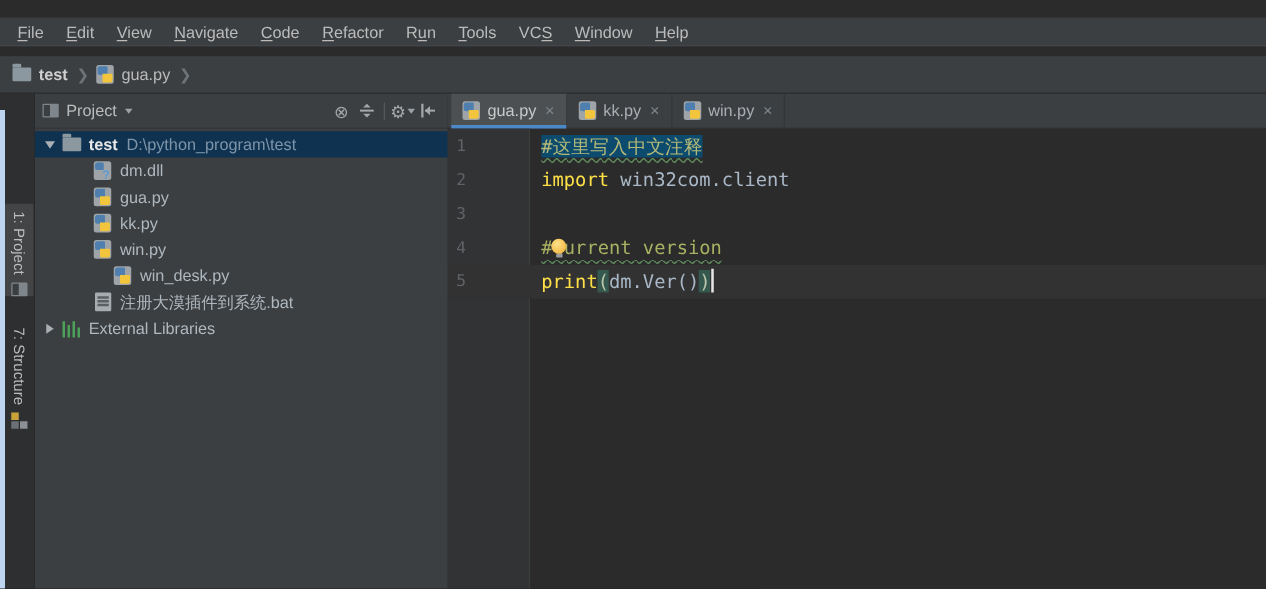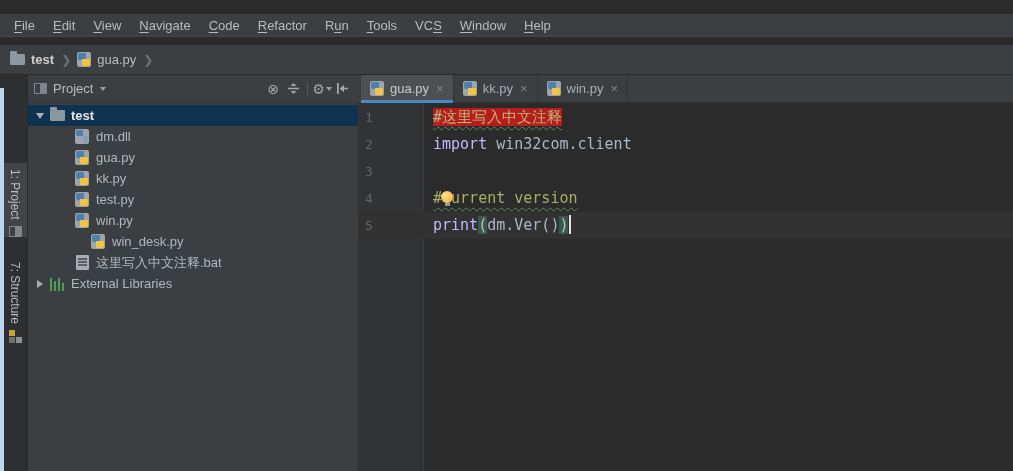--- a/index.html
+++ b/index.html
@@ -124,25 +124,25 @@
   .line { height:27px; display:flex; position:relative; }
   .line.current { background:#323232; }
   .lnum {
     width:67px; padding-left:7px; flex:none;
     font:13px/27px "DejaVu Sans Mono","Liberation Mono",monospace; color:#606366;
   }
   .lcode {
     padding-left:8px; white-space:pre; position:relative;
     font:15px/27px "DejaVu Sans Mono","Liberation Mono",monospace; color:#A9B7C6;
   }
-  .tok-kw { color:#c4b5fd; }
+  .tok-kw { color:#fde047; }
   .tok-pl { color:#A9B7C6; }
   .tok-st { color:#6A8759; }
   .tok-cm { color:#A8B062; }
-  .tok-hl { background:#b91c1c; color:#B4B977; }
+  .tok-hl { background:#0c4a6e; color:#B4B977; }
   .tok-br { background:#36594F; color:#B8C6A9; }
   .wavy { text-decoration:underline; text-decoration-style:wavy; text-decoration-color:#5F8A5B; text-decoration-thickness:1px; text-underline-offset:4px; }
   .caret { display:inline-block; width:2px; height:19px; background:#E6E6E6; vertical-align:-4px; margin-left:1px; }
   .bulb {
     position:absolute; left:16px; top:6px; width:12px; height:12px;
     background:radial-gradient(circle at 40% 35%, #FFE38A, #F0A92E);
     border-radius:50%; z-index:3;
   }
   .bulb::after { content:""; position:absolute; left:3.5px; bottom:-3px; width:5px; height:3px; background:#9A9A9A; }
   svg { display:block; }
@@ -218,20 +218,21 @@
     </div>
     <div class="tree" id="tree">
         <div class="tree-row selected" style="padding-left: 5px;">
           <span class="arrow-cell">
             <span class="arrow-down"></span>
           </span>
           <span class="icon-cell">
             <span class="ico-folder"></span>
           </span>
           <span class="lbl bold">test</span>
+          <span class="tree-path">D:\python_program\test</span>
         </div>
         <div class="tree-row" style="padding-left: 44px;">
           <span class="icon-cell">
             <span class="ico-unknown"></span>
           </span>
           <span class="lbl">dm.dll</span>
         </div>
         <div class="tree-row" style="padding-left: 44px;">
           <span class="icon-cell">
             <span class="ico-py"></span>
@@ -241,39 +242,33 @@
         <div class="tree-row" style="padding-left: 44px;">
           <span class="icon-cell">
             <span class="ico-py"></span>
           </span>
           <span class="lbl">kk.py</span>
         </div>
         <div class="tree-row" style="padding-left: 44px;">
           <span class="icon-cell">
             <span class="ico-py"></span>
           </span>
-          <span class="lbl">test.py</span>
-        </div>
-        <div class="tree-row" style="padding-left: 44px;">
+          <span class="lbl">win.py</span>
+        </div>
+        <div class="tree-row" style="padding-left: 60px;">
           <span class="icon-cell">
             <span class="ico-py"></span>
           </span>
-          <span class="lbl">win.py</span>
-        </div>
-        <div class="tree-row" style="padding-left: 60px;">
-          <span class="icon-cell">
-            <span class="ico-py"></span>
-          </span>
           <span class="lbl">win_desk.py</span>
         </div>
         <div class="tree-row" style="padding-left: 44px;">
           <span class="icon-cell">
             <span class="ico-txt"></span>
           </span>
-          <span class="lbl">这里写入中文注释.bat</span>
+          <span class="lbl">注册大漠插件到系统.bat</span>
         </div>
         <div class="tree-row" style="padding-left: 5px;">
           <span class="arrow-cell">
             <span class="arrow-right"></span>
           </span>
           <span class="icon-cell">
             <span class="ico-lib">
               <i></i>
               <i></i>
               <i></i>

